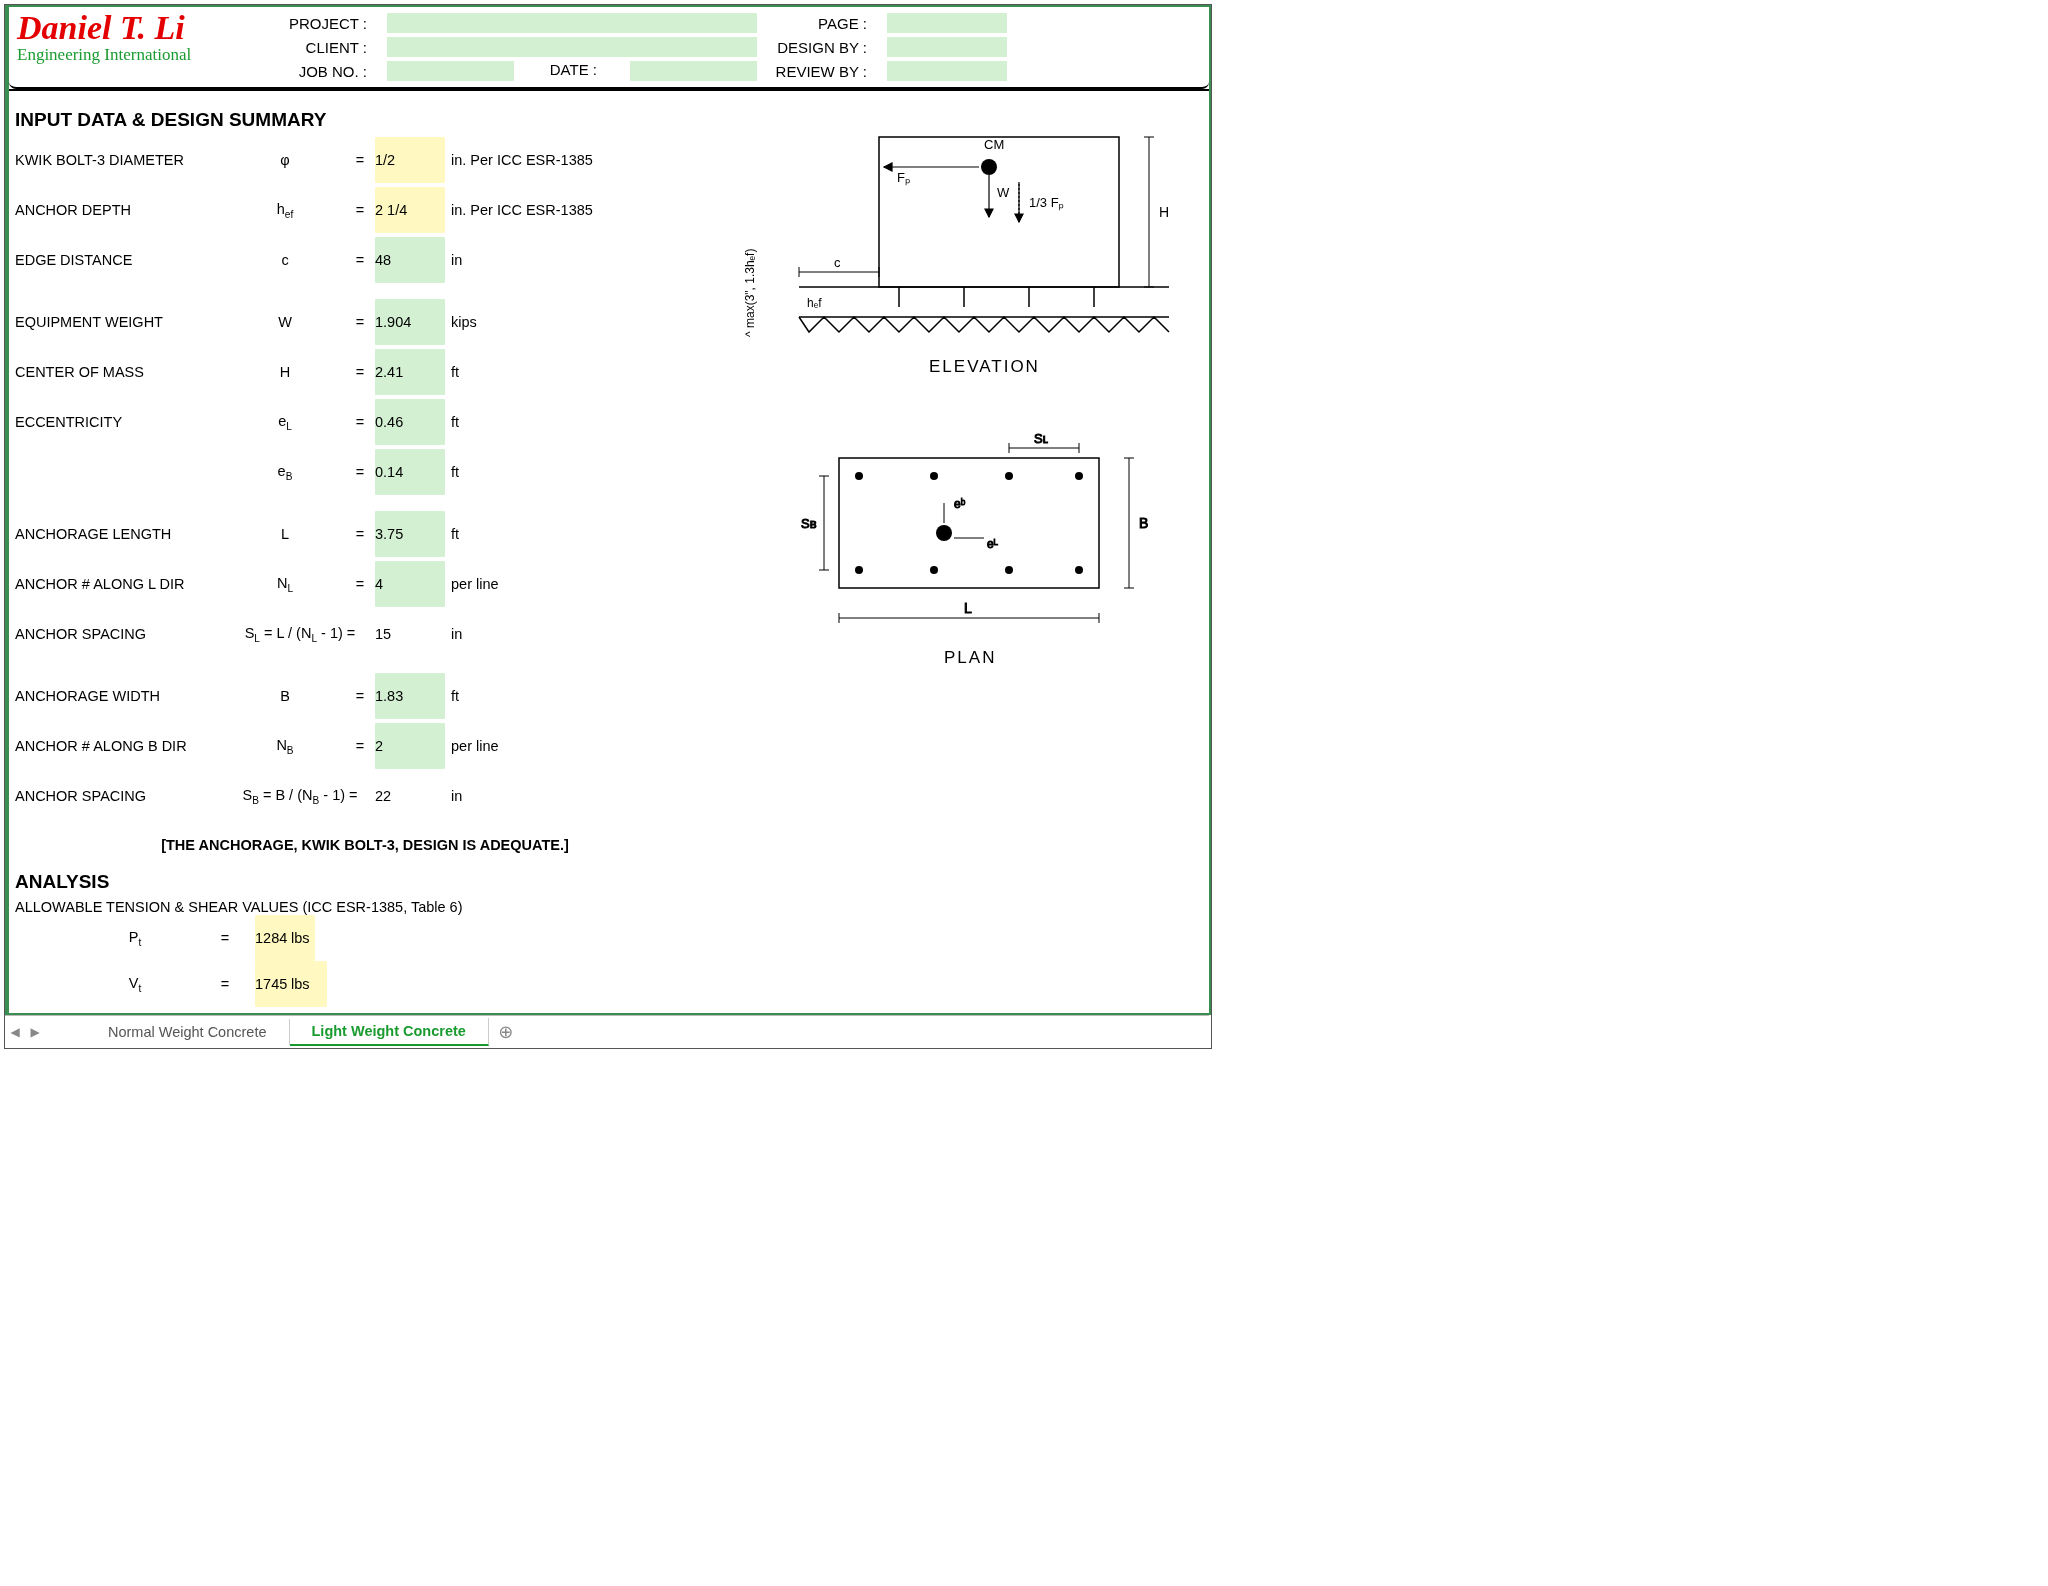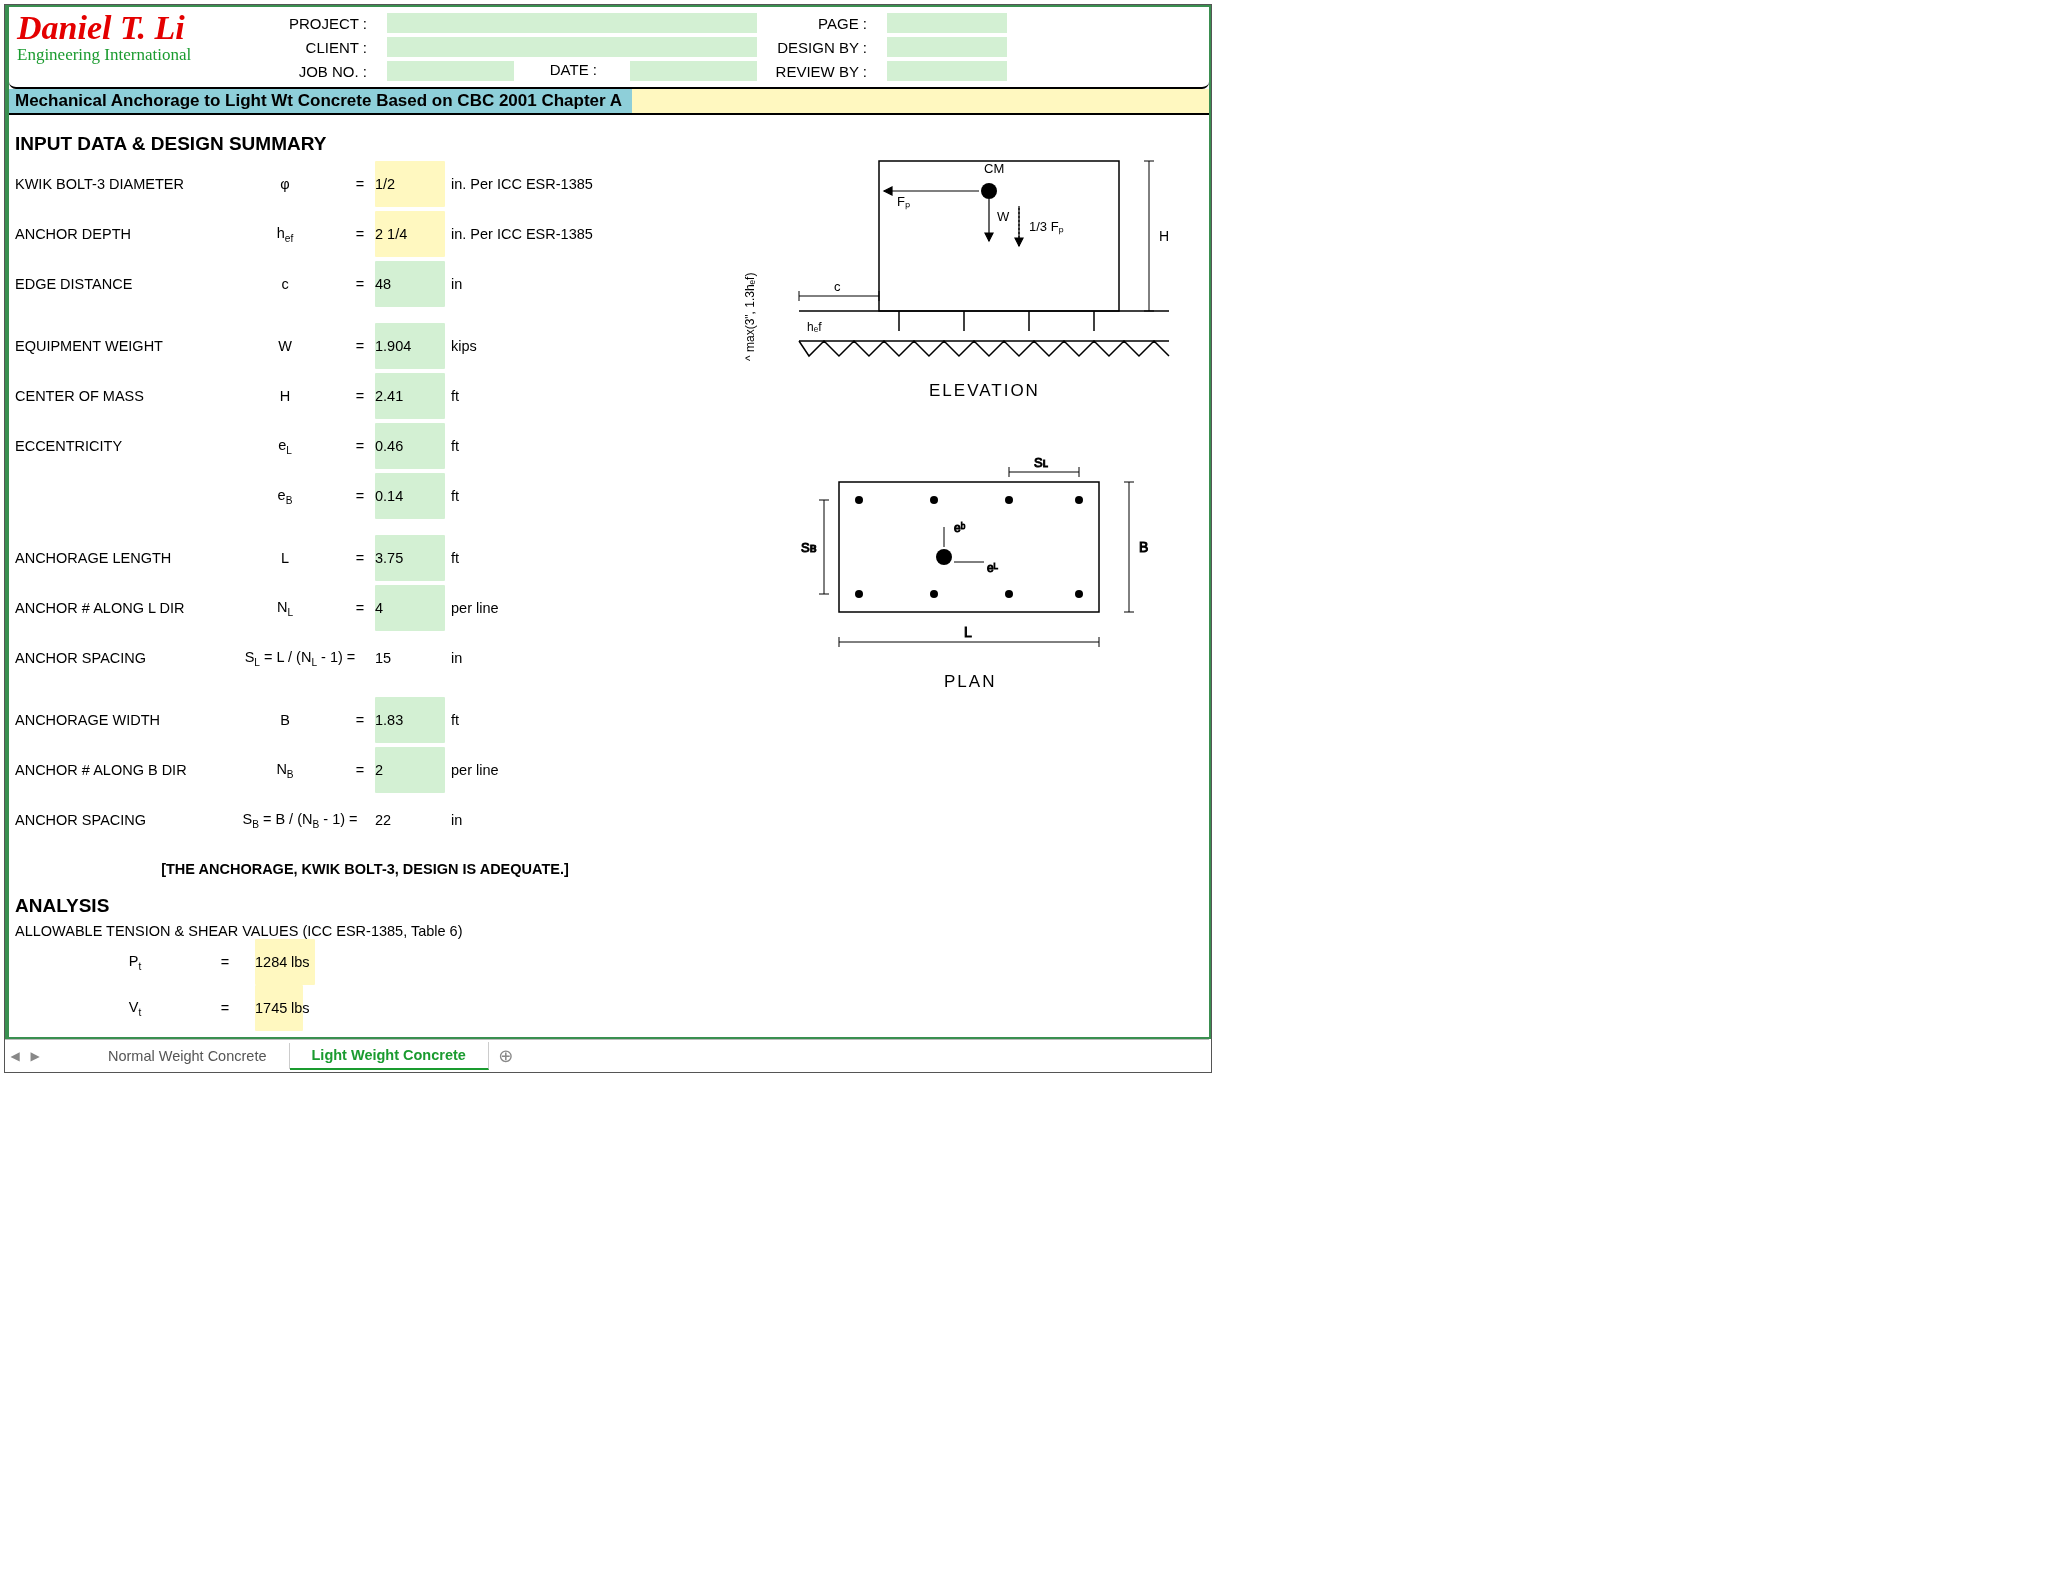--- a/index.html
+++ b/index.html
@@ -66,21 +66,20 @@
         <div class="hfld" style="flex:1"></div>
         <div class="hlbl" style="width:70px">DATE :</div>
         <div class="hfld" style="flex:1"></div>
       </div>
       <div class="hlbl">REVIEW BY :</div>
       <div class="hfld"></div>
     </div>
   </div>
 
   <div class="titlebar">
-    <div class="tt">Mechanical Anchorage to Light Wt Concrete Based on CBC 2001 Chapter A</div>
     <div class="gap"></div>
   </div>
 
   <div class="body">
     <div class="left">
       <h2>INPUT DATA &amp; DESIGN SUMMARY</h2>
 
       <div class="rows">
         <div>KWIK BOLT-3 DIAMETER</div>
         <div class="sym">φ</div>
@@ -172,21 +171,21 @@
 
       <div class="rows2">
         <div class="sym">P<sub>t</sub></div>
         <div class="eq">=</div>
         <div class="val yellow" style="width:60px">1284</div>
         <div class="unit">lbs</div>
             <div></div>
 
         <div class="sym">V<sub>t</sub></div>
         <div class="eq">=</div>
-        <div class="val yellow" style="width:48px">1745</div>
+        <div class="val yellow" style="width:72px">1745</div>
         <div class="unit">lbs</div>
             <div></div>
       </div>
     </div>
 
     <div class="right">
       <div class="diagram">
         <svg width="460" height="300">
           <g stroke="#000" stroke-width="1.5" fill="none">
             <rect x="150" y="30" width="240" height="150"></rect>

